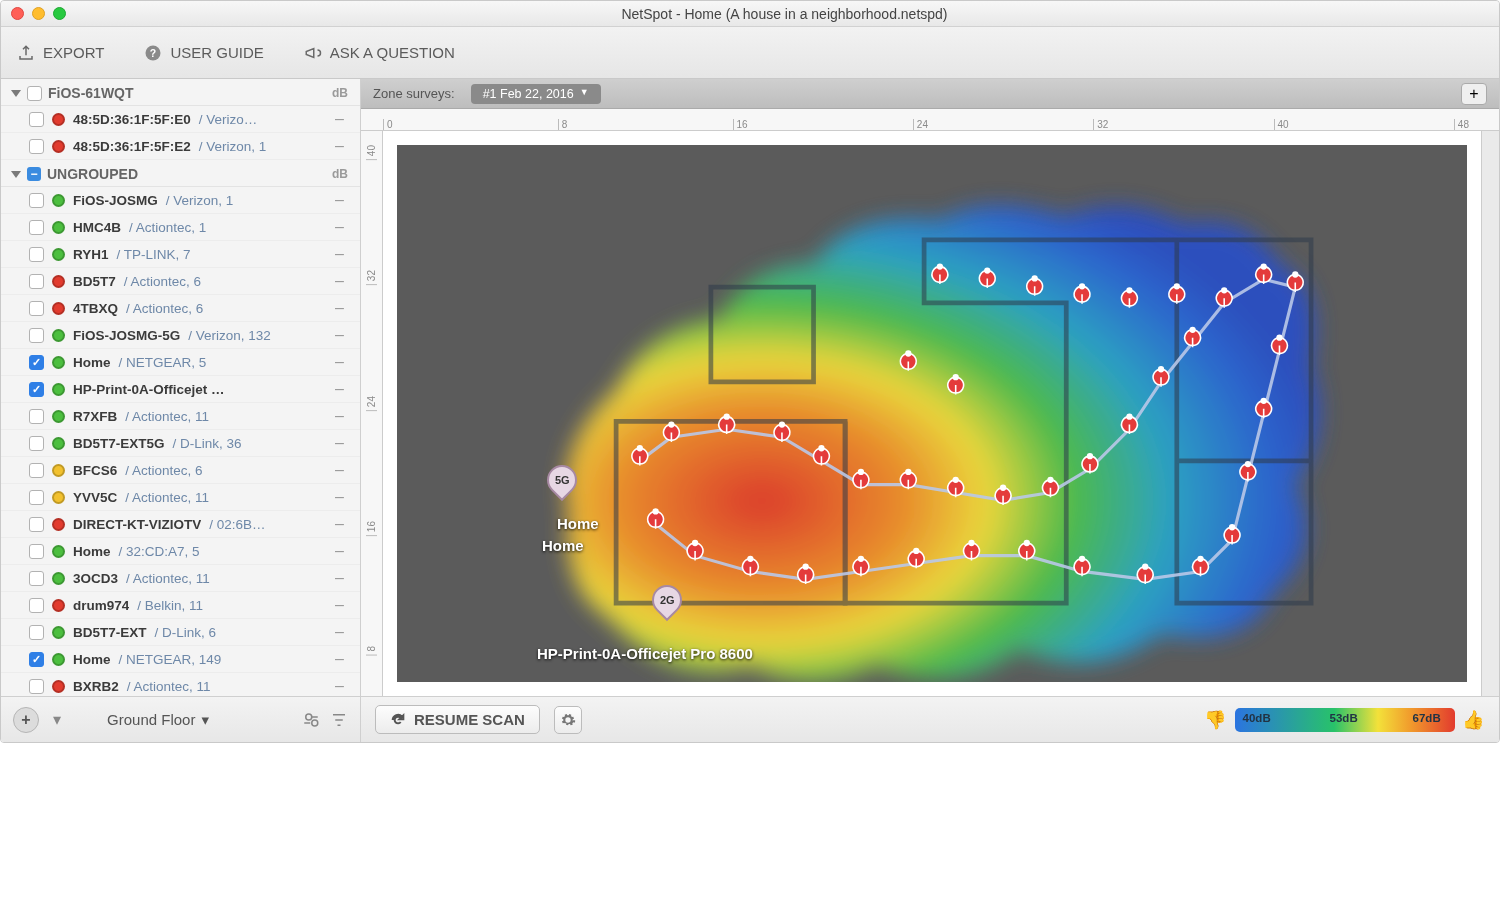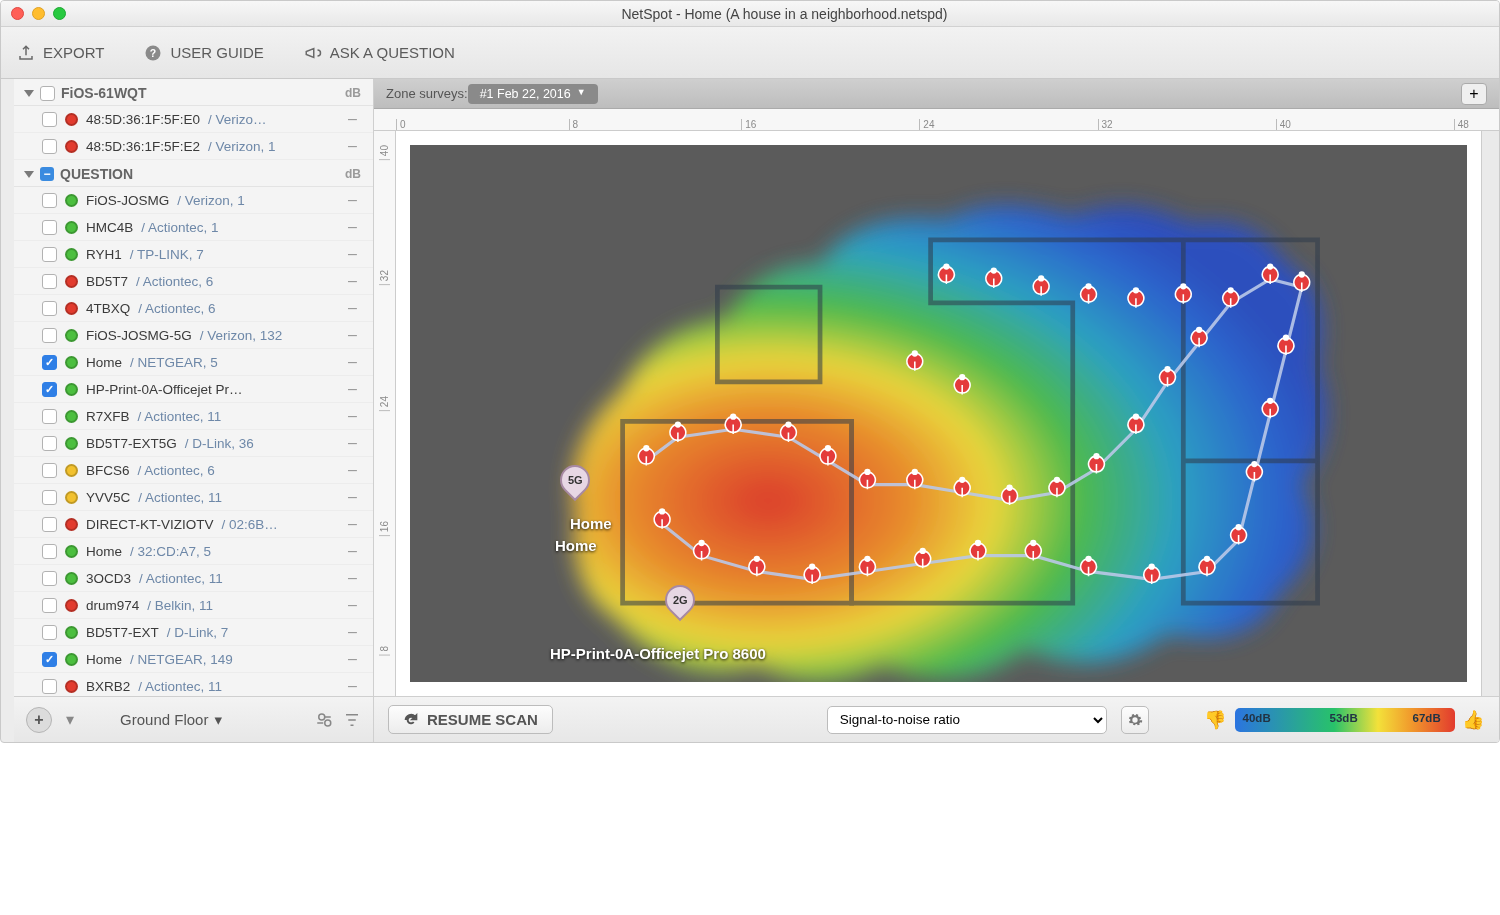--- a/index.html
+++ b/index.html
@@ -11,43 +11,43 @@
 .tl.red { background: #ff5f57; border:1px solid #e04640;}
 .tl.yellow { background: #ffbd2e; border:1px solid #dfa123;}
 .tl.green { background: #28c940; border:1px solid #1fa833;}
 .title { flex: 1; text-align: center; font-size: 14px; color: #444; }
 .toolbar { height: 52px; background: linear-gradient(#f2f2f2,#e6e6e6); border-bottom: 1px solid #c9c9c9; display: flex; align-items: center; padding: 0 16px; gap: 40px; }
 .segmented { display: inline-flex; border-radius: 18px; background: #bfbfbf; border:1px solid #9a9a9a; overflow: hidden; height: 30px; margin-left: 300px;}
 .seg { padding: 0 22px; display: flex; align-items: center; gap: 6px; font-weight: 700; font-size: 14px; color:#6d6d6d; cursor: pointer; }
 .seg.active { background: #fff; color:#3e3e3e; border-radius: 18px; box-shadow: 0 0 0 1px #9a9a9a inset;}
 .tb-item { display: flex; align-items: center; gap: 8px; color:#5b5b5b; font-size: 15px; cursor:pointer; }
 .tb-icon { width: 18px; height: 18px; display:inline-block; }
-.content { flex: 1; display: flex; min-height: 0; padding-left: 13px; }
+.content { flex: 1; display: flex; min-height: 0; }
 .sidebar { width: 360px; background: #f4f4f4; border-right: 1px solid #cfcfcf; display: flex; flex-direction: column; overflow: hidden;}
 .sb-list { flex:1; overflow-y: auto; }
 .sb-group { padding: 6px 12px 4px 10px; display:flex; align-items:center; gap:6px; font-weight:700; font-size:14px; color:#656565; border-bottom:1px solid #e3e3e3;}
 .sb-group .db { margin-left:auto; color:#9a9a9a; font-size:12px;}
 .chevron { width:0;height:0;border-left:5px solid transparent;border-right:5px solid transparent;border-top:7px solid #7a7a7a; }
 .sq { width:14px;height:14px;border-radius:3px;}
 .sq.minus{ background:#3a8be0; display:flex;align-items:center;justify-content:center;color:#fff;font-weight:900;font-size:12px;}
 .sb-row { display:flex; align-items:center; gap:8px; padding: 4px 12px 4px 28px; font-size: 13.5px; color:#3b3b3b; border-bottom:1px solid #ececec; cursor:pointer;}
 .sb-row .dash{ margin-left:auto; color:#9a9a9a; font-size:16px; padding-right:4px;}
 .cb { width:15px;height:15px;border:1px solid #b2b2b2;border-radius:3px;background:#fff; display:inline-flex;align-items:center;justify-content:center;}
 .cb.checked{ background:#2f7fe6; border-color:#2f7fe6;}
 .cb.checked::after{content:"✓"; color:#fff; font-size:11px; font-weight:900;}
 .dot { width:13px;height:13px;border-radius:50%; border:2px solid rgba(0,0,0,.2);}
 .dot.red{background:#e23b2e;} .dot.green{background:#4cbf3f;} .dot.yellow{background:#f2c12e;}
-.nm { font-weight:400; color:#3b3b3b; white-space:nowrap; overflow:hidden; text-overflow:ellipsis; max-width:160px;}
+.nm { font-weight:700; color:#3b3b3b; white-space:nowrap; overflow:hidden; text-overflow:ellipsis; max-width:160px;}
 .meta { color:#6e88a8; }
 .sb-bottom { height:46px; border-top:1px solid #cfcfcf; background:linear-gradient(#f3f3f3,#e7e7e7); display:flex; align-items:center; gap:14px; padding:0 12px;}
 .circle-btn { width:26px;height:26px;border-radius:50%;background:#dcdcdc;border:1px solid #b5b5b5;display:flex;align-items:center;justify-content:center;color:#555;font-weight:900; cursor:pointer;}
 .floor-sel { font-size:15px; color:#555; display:flex;align-items:center;gap:6px; cursor:pointer;margin-left:32px;}
 .mini-icons { margin-left:auto; display:flex; gap:10px;}
 .main { flex:1; display:flex; flex-direction:column; background:#e9e9e9; min-width:0;}
-.zone-bar { height:30px; background:linear-gradient(#cfcfcf,#bdbdbd); border-bottom:1px solid #aaa; display:flex; align-items:center; padding:0 12px; }
+.zone-bar { height:30px; background:linear-gradient(#cfcfcf,#bdbdbd); border-bottom:1px solid #aaa; display:flex; align-items:center; padding:0 12px; gap:16px;}
 .zone-label{ color:#555; font-size:13px;}
 .zone-pill { background:#8a8a8a; color:#fff; font-size:12.5px; padding:3px 12px; border-radius:4px; display:flex;gap:6px; cursor:pointer;}
 .plus-btn{ margin-left:auto; width:26px;height:22px;border:1px solid #aaa;border-radius:4px;background:#efefef;display:flex;align-items:center;justify-content:center;cursor:pointer;}
 .ruler-h { height:22px; background:#f7f7f7; border-bottom:1px solid #ccc; display:flex; align-items:flex-end; font-size:10px; color:#8a8a8a; padding-left:22px; padding-right:30px; justify-content:space-between;}
 .ruler-h span{ border-left:1px solid #bbb; padding-left:3px;}
 .canvas-wrap { flex:1; display:flex; min-height:0;}
 .ruler-v { width:22px; background:#f7f7f7; border-right:1px solid #ccc; display:flex; flex-direction:column; justify-content:space-between; align-items:center; font-size:10px; color:#8a8a8a; padding:14px 0 40px;}
 .ruler-v span{ writing-mode: vertical-rl; transform: rotate(180deg); border-top:1px solid #bbb; padding-top:3px;}
 .canvas { flex:1; background:#5b5b5b; position:relative; overflow:hidden; border:14px solid #fff;}
 .sb-v { width:18px; background:#eaeaea; border-left:1px solid #ccc;}
@@ -120,21 +120,21 @@
           <div class="sb-row">
             <span class="cb"></span>
             <span class="dot red"></span>
             <span class="nm">48:5D:36:1F:5F:E2</span>
             <span class="meta"> / Verizon, 1</span>
             <span class="dash">–</span>
           </div>
           <div class="sb-group">
             <span class="chevron"></span>
             <span class="sq minus">−</span>
-            <span>QUESTION</span>
+            <span>UNGROUPED</span>
             <span class="db">dB</span>
           </div>
           <div class="sb-row">
             <span class="cb"></span>
             <span class="dot green"></span>
             <span class="nm">FiOS-JOSMG</span>
             <span class="meta"> / Verizon, 1</span>
             <span class="dash">–</span>
           </div>
           <div class="sb-row">
@@ -238,21 +238,21 @@
             <span class="cb"></span>
             <span class="dot red"></span>
             <span class="nm">drum974</span>
             <span class="meta"> / Belkin, 11</span>
             <span class="dash">–</span>
           </div>
           <div class="sb-row">
             <span class="cb"></span>
             <span class="dot green"></span>
             <span class="nm">BD5T7-EXT</span>
-            <span class="meta"> / D-Link, 7</span>
+            <span class="meta"> / D-Link, 6</span>
             <span class="dash">–</span>
           </div>
           <div class="sb-row">
             <span class="cb checked"></span>
             <span class="dot green"></span>
             <span class="nm">Home</span>
             <span class="meta"> / NETGEAR, 149</span>
             <span class="dash">–</span>
           </div>
           <div class="sb-row">
@@ -518,23 +518,20 @@
         <div class="sb-v"></div>
       </div>
 
       <div class="bottom-bar">
         <div class="resume">
           <svg width="16" height="16" viewBox="0 0 24 24" fill="none" stroke="#555" stroke-width="3">
               <path d="M4 12a8 8 0 0114-5l2-2v6h-6l2-2a5 5 0 100 6"></path>
             </svg>
           <span>RESUME SCAN</span>
         </div>
-        <select class="viz-select">
-          <option>Signal-to-noise ratio</option>
-        </select>
         <div class="gear">
           <svg width="16" height="16" viewBox="0 0 24 24" fill="#777">
               <path d="M12 8a4 4 0 100 8 4 4 0 000-8zm9 4l2 1-1 3-2-.5a8 8 0 01-1.5 1.5l.5 2-3 1-1-2a8 8 0 01-2 0l-1 2-3-1 .5-2A8 8 0 016 16.5L4 17l-1-3 2-1a8 8 0 010-2L3 10l1-3 2 .5A8 8 0 017.5 6L7 4l3-1 1 2a8 8 0 012 0l1-2 3 1-.5 2A8 8 0 0118 7.5l2-.5 1 3-2 1a8 8 0 010 2z"></path>
             </svg>
         </div>
         <div class="legend-wrap">
           <span class="thumb">👎</span>
           <div class="legend">
             <span style="left:8px">40dB</span>
             <span style="left:95px">53dB</span>

